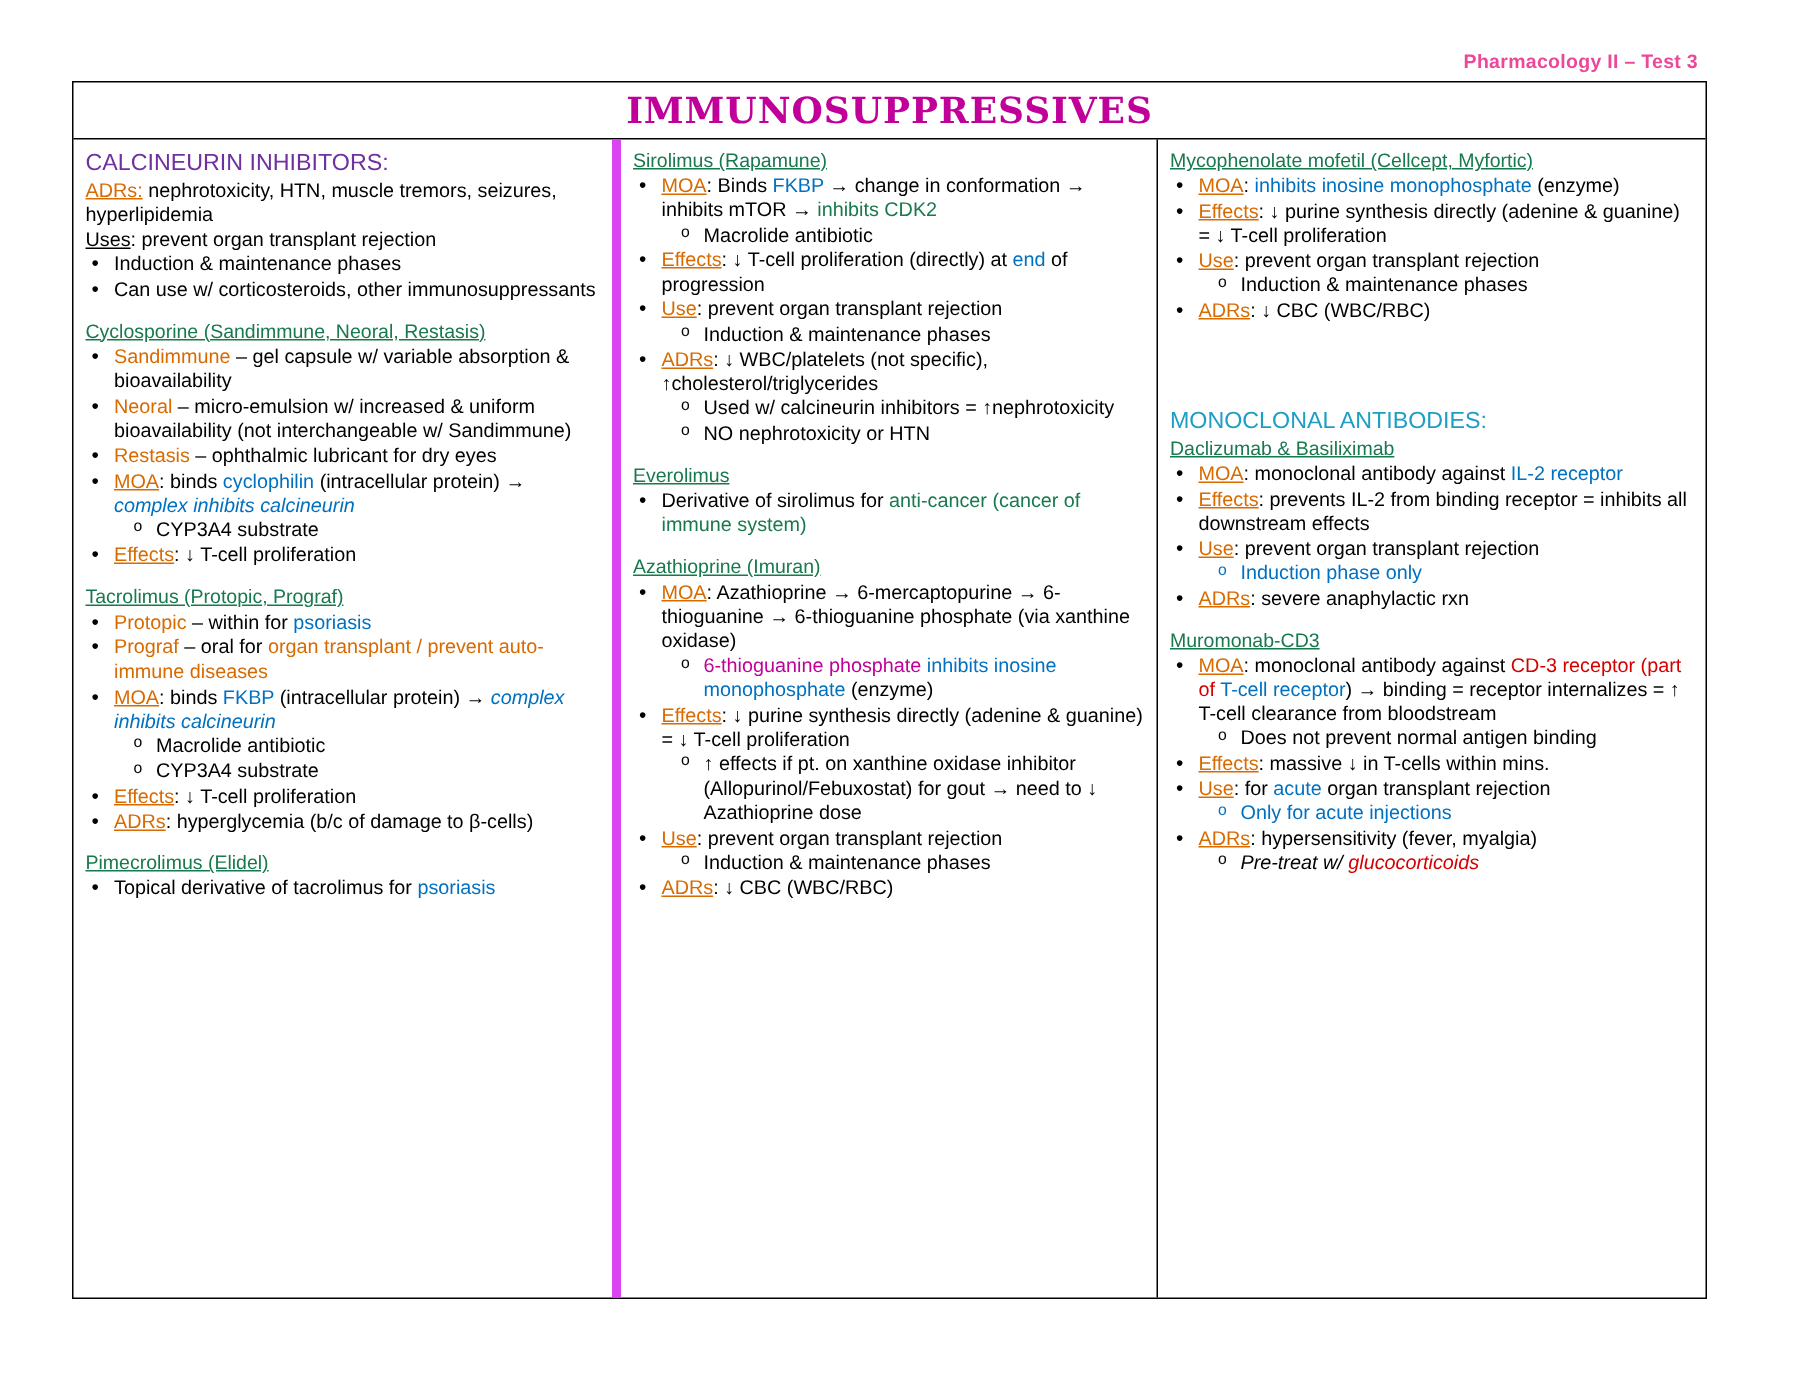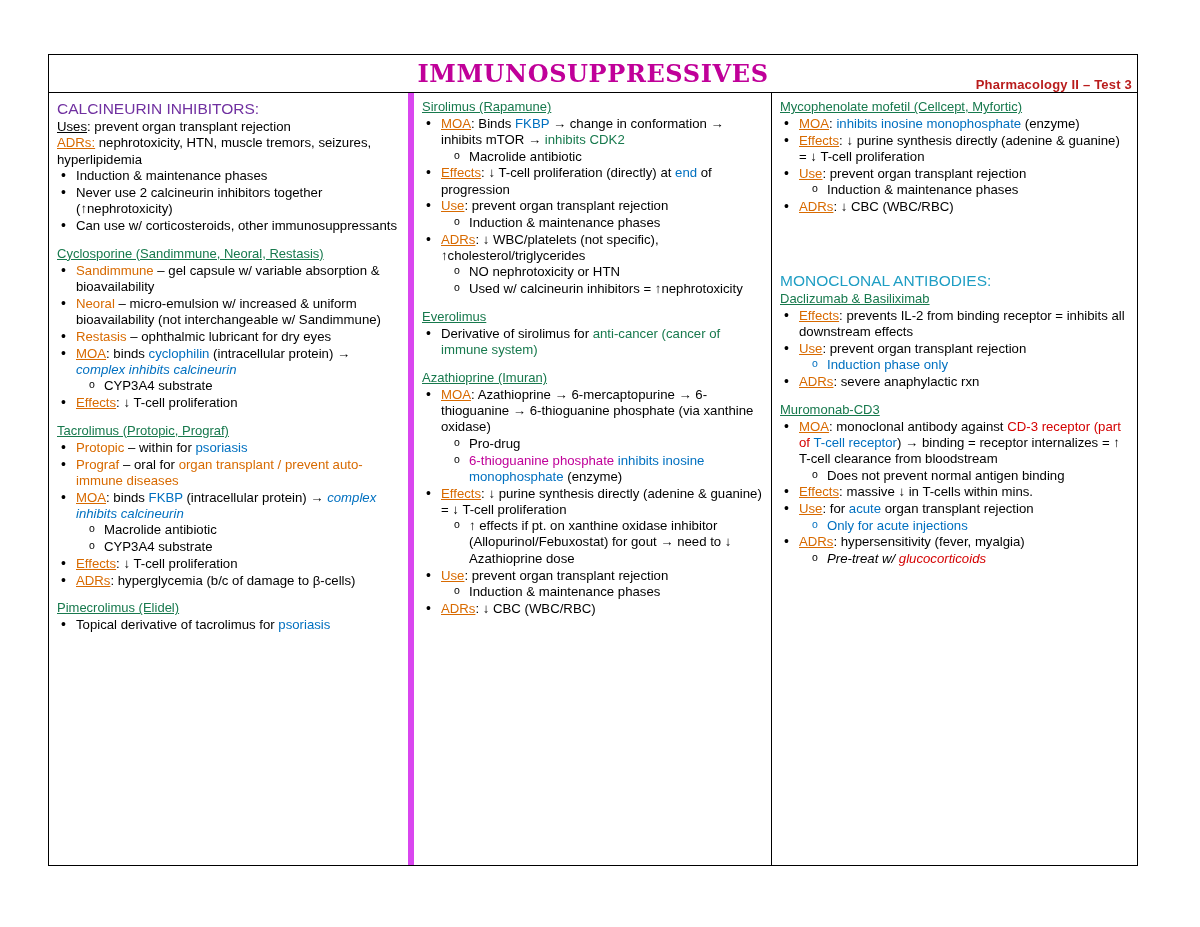--- a/index.html
+++ b/index.html
@@ -20,23 +20,22 @@
     width: 1200px;
     height: 927px;
     box-sizing: border-box;
   }
   .header-line {
     position: absolute;
     right: 68px;
     top: 33px;
     font-size: 13px;
     font-weight: bold;
-    color: #b91c1c;
+    color: #ec4899;
     letter-spacing: 0.2px;
-    margin-top: 44px;
   }
   .sheet {
     position: absolute;
     left: 48px;
     top: 54px;
     width: 1090px;
     height: 812px;
     border: 1px solid #000;
     box-sizing: border-box;
   }
@@ -136,30 +135,29 @@
       <div class="title">IMMUNOSUPPRESSIVES</div>
     </div>
 
     <div class="cols">
 
       <div class="col col1">
 
         <div class="hdr big c-purple">CALCINEURIN INHIBITORS:</div>
 
         <div class="plain">
+          <span class="u c-orange">ADRs:</span><span class="c-black"> nephrotoxicity, HTN, muscle tremors, seizures, hyperlipidemia</span>
+        </div>
+
+        <div class="plain">
           <span class="u c-black">Uses</span><span class="c-black">: prevent organ transplant rejection</span>
         </div>
 
-        <div class="plain">
-          <span class="u c-orange">ADRs:</span><span class="c-black"> nephrotoxicity, HTN, muscle tremors, seizures, hyperlipidemia</span>
-        </div>
-
         <ul>
           <li class="b1">Induction &amp; maintenance phases</li>
-          <li class="b1">Never use 2 calcineurin inhibitors together (↑nephrotoxicity)</li>
           <li class="b1">Can use w/ corticosteroids, other immunosuppressants</li>
         </ul>
 
         <div class="spacer"></div>
 
         <div class="hdr u c-green">Cyclosporine (Sandimmune, Neoral, Restasis)</div>
         <ul>
           <li class="b1">
             <span class="c-orange">Sandimmune</span><span> – gel capsule w/ variable absorption &amp; bioavailability</span>
           </li>
@@ -233,43 +231,42 @@
           </li>
           <li class="b1">
             <span class="u c-orange">Use</span><span>:  prevent organ transplant rejection</span>
             <ul class="lvl2">
               <li class="b2">Induction &amp; maintenance phases</li>
             </ul>
           </li>
           <li class="b1">
             <span class="u c-orange">ADRs</span><span>:  ↓ WBC/platelets (not specific), ↑cholesterol/triglycerides</span>
             <ul class="lvl2">
+              <li class="b2">Used w/ calcineurin inhibitors = ↑nephrotoxicity</li>
               <li class="b2">NO nephrotoxicity or HTN</li>
-              <li class="b2">Used w/ calcineurin inhibitors = ↑nephrotoxicity</li>
             </ul>
           </li>
         </ul>
 
         <div class="spacer"></div>
 
         <div class="hdr u c-green">Everolimus</div>
         <ul>
           <li class="b1">
             <span>Derivative of sirolimus for </span><span class="c-green">anti-cancer (cancer of immune system)</span>
           </li>
         </ul>
 
         <div class="spacer"></div>
 
         <div class="hdr u c-green">Azathioprine (Imuran)</div>
         <ul>
           <li class="b1">
             <span class="u c-orange">MOA</span><span>: Azathioprine → 6-mercaptopurine → 6-thioguanine → 6-thioguanine phosphate (via xanthine oxidase)</span>
             <ul class="lvl2">
-              <li class="b2">Pro-drug</li>
               <li class="b2">
                 <span class="c-magenta">6-thioguanine phosphate</span><span class="c-blue"> inhibits inosine monophosphate</span><span> (enzyme)</span>
               </li>
             </ul>
           </li>
           <li class="b1">
             <span class="u c-orange">Effects</span><span>: ↓ purine synthesis directly (adenine &amp; guanine) = ↓ T-cell proliferation</span>
             <ul class="lvl2">
               <li class="b2">↑ effects if pt. on xanthine oxidase inhibitor (Allopurinol/Febuxostat) for gout → need to ↓ Azathioprine dose</li>
             </ul>
@@ -308,20 +305,23 @@
           </li>
         </ul>
 
         <div class="spacer"></div>
 
         <div class="hdr big c-teal">MONOCLONAL ANTIBODIES:</div>
 
         <div class="hdr u c-green">Daclizumab &amp; Basiliximab</div>
         <ul>
           <li class="b1">
+            <span class="u c-orange">MOA</span><span>: monoclonal antibody against </span><span class="c-blue">IL-2 receptor</span>
+          </li>
+          <li class="b1">
             <span class="u c-orange">Effects</span><span>: prevents IL-2 from binding receptor = inhibits all downstream effects</span>
           </li>
           <li class="b1">
             <span class="u c-orange">Use</span><span>:  prevent organ transplant rejection</span>
             <ul class="lvl2">
               <li class="b2 c-blue">Induction phase only</li>
             </ul>
           </li>
           <li class="b1">
             <span class="u c-orange">ADRs</span><span>:  severe anaphylactic rxn</span>

